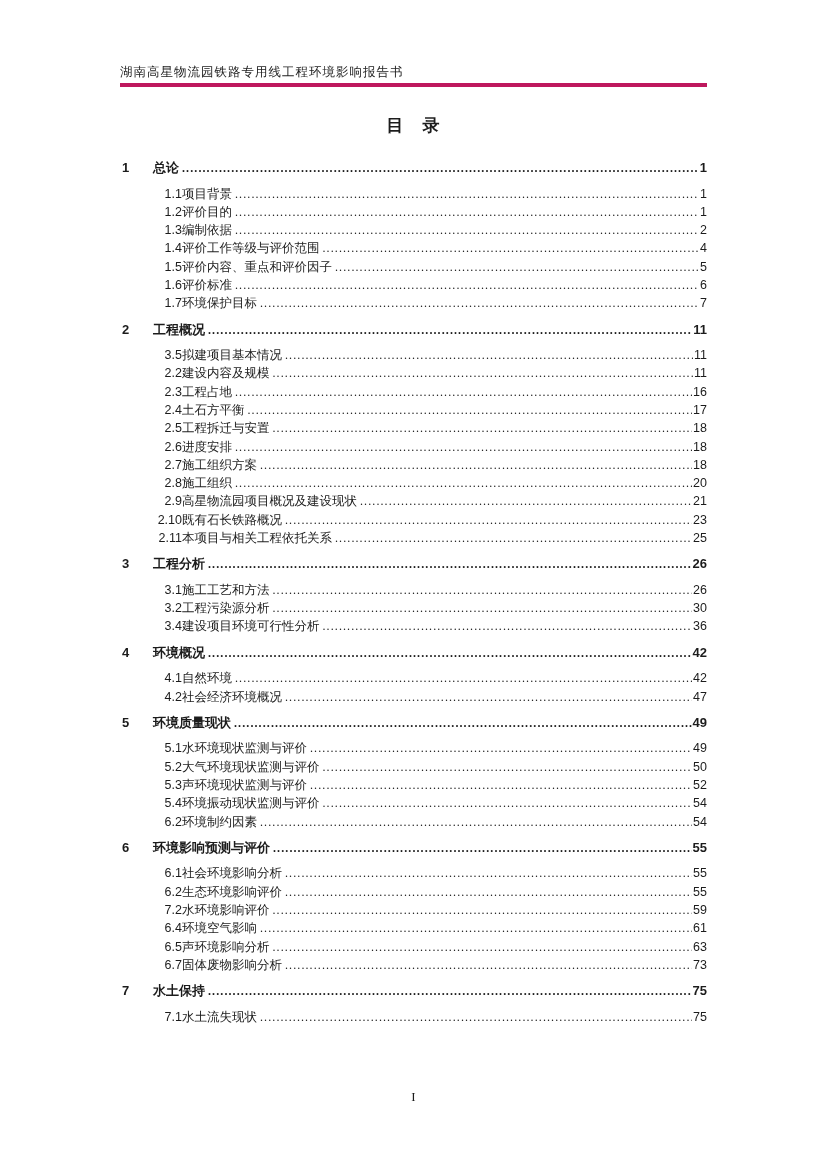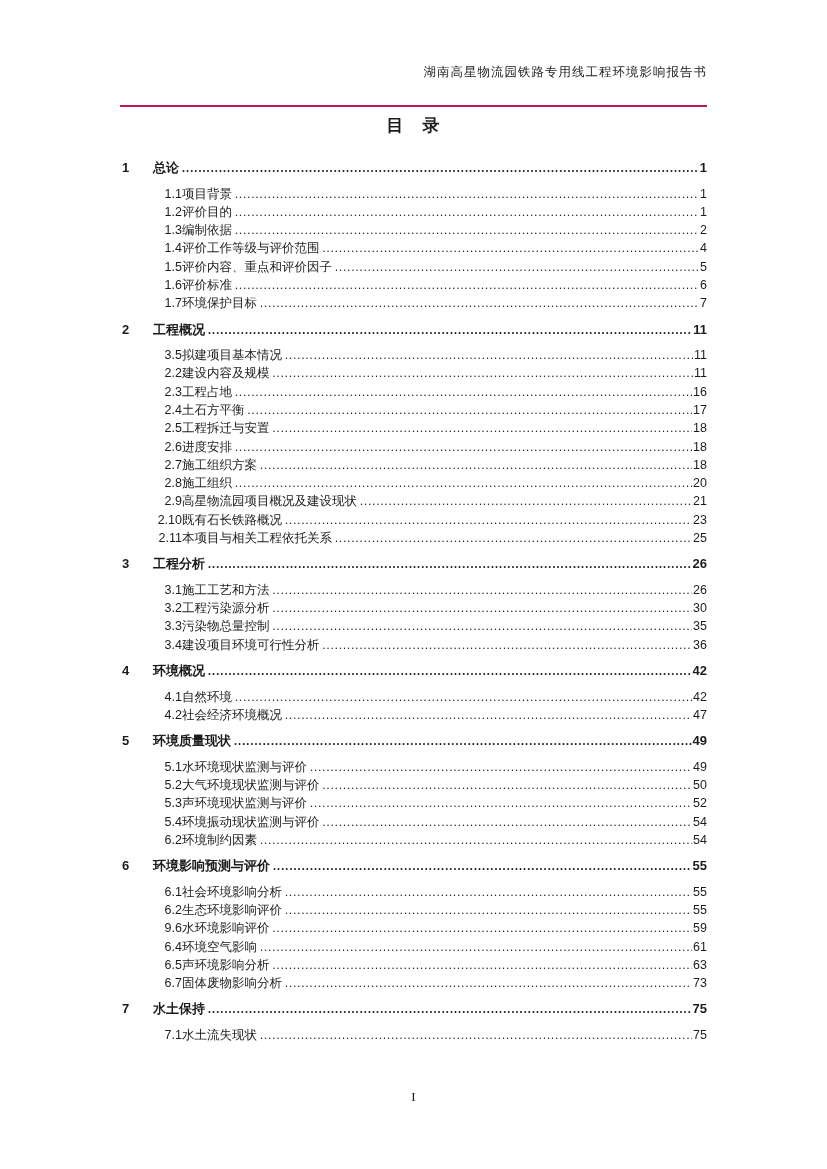--- a/index.html
+++ b/index.html
@@ -11,25 +11,25 @@
     height: 1169px;
     background: #ffffff;
     margin: 0 auto;
     overflow: hidden;
   }
   .header {
     position: absolute;
     left: 120px;
     width: 587px;
     top: 64px;
-    text-align: right;
+    text-align: left;
     font-size: 12.5px;
     letter-spacing: 1px;
-    padding-bottom: 24px;
-    border-bottom: 2px solid #be185d;
+    padding-bottom: 2px;
+    border-bottom: 4px solid #be185d;
   }
   .doc-title {
     position: absolute;
     left: 0;
     width: 827px;
     top: 114px;
     text-align: center;
     font-size: 17px;
     font-weight: bold;
     letter-spacing: 1px;
@@ -227,26 +227,20 @@
           <span class="leader"></span>
           <span class="pg">26</span>
         </div>
         <div class="toc-row section">
           <span class="num">3.2</span>
           <span class="title">工程污染源分析</span>
           <span class="leader"></span>
           <span class="pg">30</span>
         </div>
         <div class="toc-row section">
-          <span class="num">3.3</span>
-          <span class="title">污染物总量控制</span>
-          <span class="leader"></span>
-          <span class="pg">35</span>
-        </div>
-        <div class="toc-row section">
           <span class="num">3.4</span>
           <span class="title">建设项目环境可行性分析</span>
           <span class="leader"></span>
           <span class="pg">36</span>
         </div>
       </div>
       <div class="toc-chapter">
         <div class="toc-row chapter">
           <span class="num">4</span>
           <span class="title">环境概况</span>
@@ -317,21 +311,21 @@
           <span class="leader"></span>
           <span class="pg">55</span>
         </div>
         <div class="toc-row section">
           <span class="num">6.2</span>
           <span class="title">生态环境影响评价</span>
           <span class="leader"></span>
           <span class="pg">55</span>
         </div>
         <div class="toc-row section">
-          <span class="num">9.6</span>
+          <span class="num">7.2</span>
           <span class="title">水环境影响评价</span>
           <span class="leader"></span>
           <span class="pg">59</span>
         </div>
         <div class="toc-row section">
           <span class="num">6.4</span>
           <span class="title">环境空气影响</span>
           <span class="leader"></span>
           <span class="pg">61</span>
         </div>

